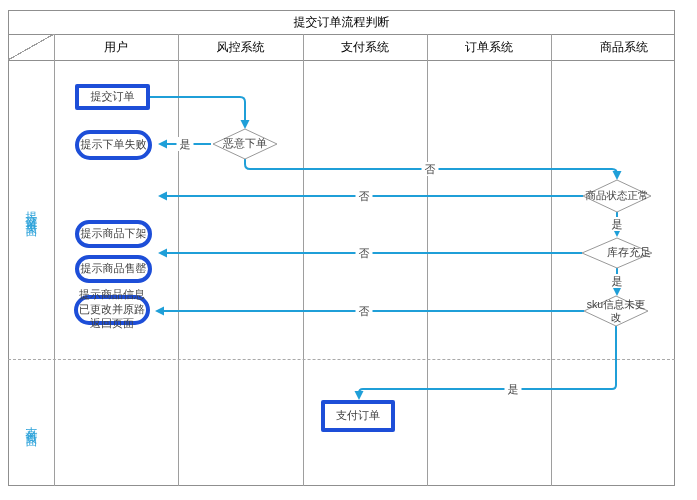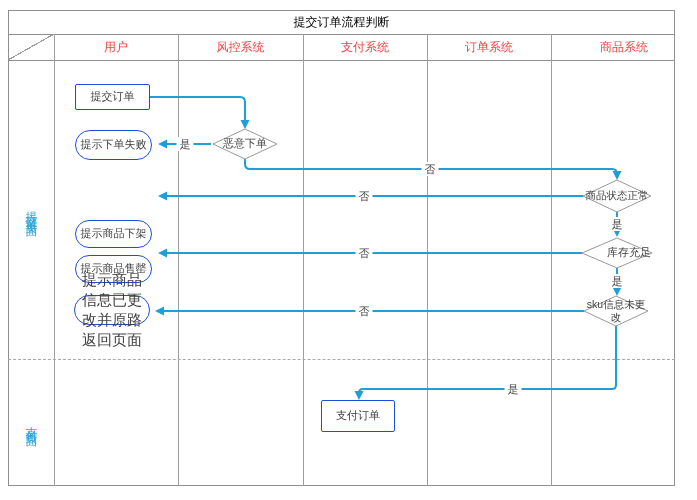--- a/index.html
+++ b/index.html
@@ -8,29 +8,29 @@
   .abs{position:absolute;}
   
   .frame{left:8px;top:10px;width:667px;height:476px;border:1px solid #8f8f8f;box-sizing:border-box;}
   .hline{height:0;border-top:1px solid #8f8f8f;}
   .vline{width:0;border-left:1px solid #9e9e9e;}
   .dashed{height:0;border-top:1px dashed #a9a9a9;}
   .title-row{left:8px;top:10px;width:667px;height:24px;display:flex;align-items:center;justify-content:center;
              font-size:12px;color:#000000;}
   .corner{left:8px;top:34px;width:46px;height:26px;
           background:linear-gradient(to bottom right,transparent calc(50% - 0.6px),#9e9e9e calc(50% - 0.6px),#9e9e9e calc(50% + 0.6px),transparent calc(50% + 0.6px));}
-  .lane-h{top:34px;height:26px;display:flex;align-items:center;justify-content:center;font-size:12px;color:#ef4444;}
+  .lane-h{top:34px;height:26px;display:flex;align-items:center;justify-content:center;font-size:12px;color:#000000;}
   .row-label{left:8px;width:46px;display:flex;align-items:center;justify-content:center;}
   .row-label span{writing-mode:vertical-rl;text-orientation:upright;font-size:12px;letter-spacing:3px;color:#2ea3da;}
   
-  .node{box-sizing:border-box;background:#fff;border:1px solid #1d4ed8;display:flex;align-items:center;justify-content:center;
+  .node{box-sizing:border-box;background:#fff;border:4px solid #1d4ed8;display:flex;align-items:center;justify-content:center;
         text-align:center;font-size:11px;color:#404040;line-height:1.25;}
   .rect{border-radius:2px;}
   .stadium{border-radius:16px;}
-  .small-text{font-size:15px;line-height:1.35;padding:0 1px;}
+  .small-text{font-size:11px;line-height:1.35;padding:0 1px;font-family:Liberation Mono, monospace;}
   .dtext{background:transparent;border:none;pointer-events:none;}
   .d10{font-size:10.5px;}
   
   .elabel{transform:translate(-50%,-50%);background:#fff;padding:0 3px;font-size:11px;color:#444;line-height:14px;}
   svg{position:absolute;left:0;top:0;pointer-events:none;}
 </style>
 </head>
 <body>
 
 <div class="canvas">

